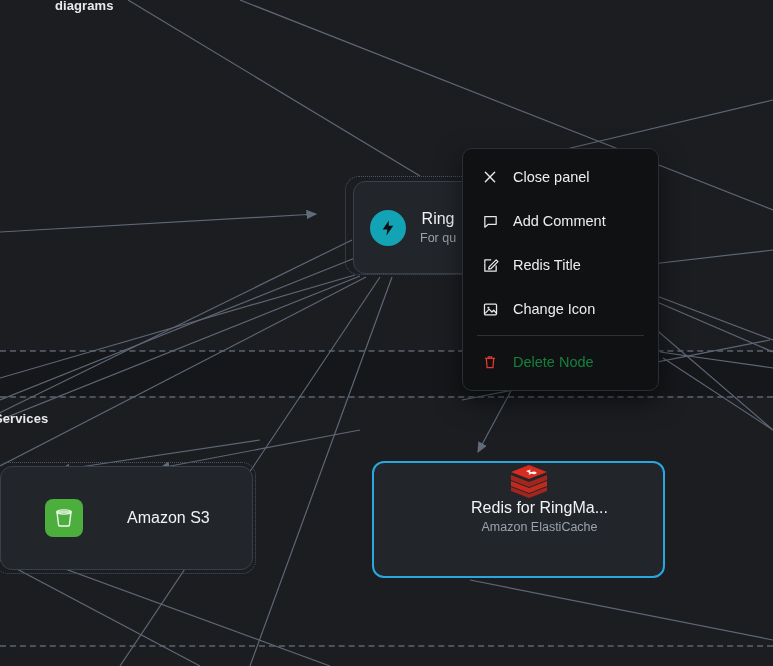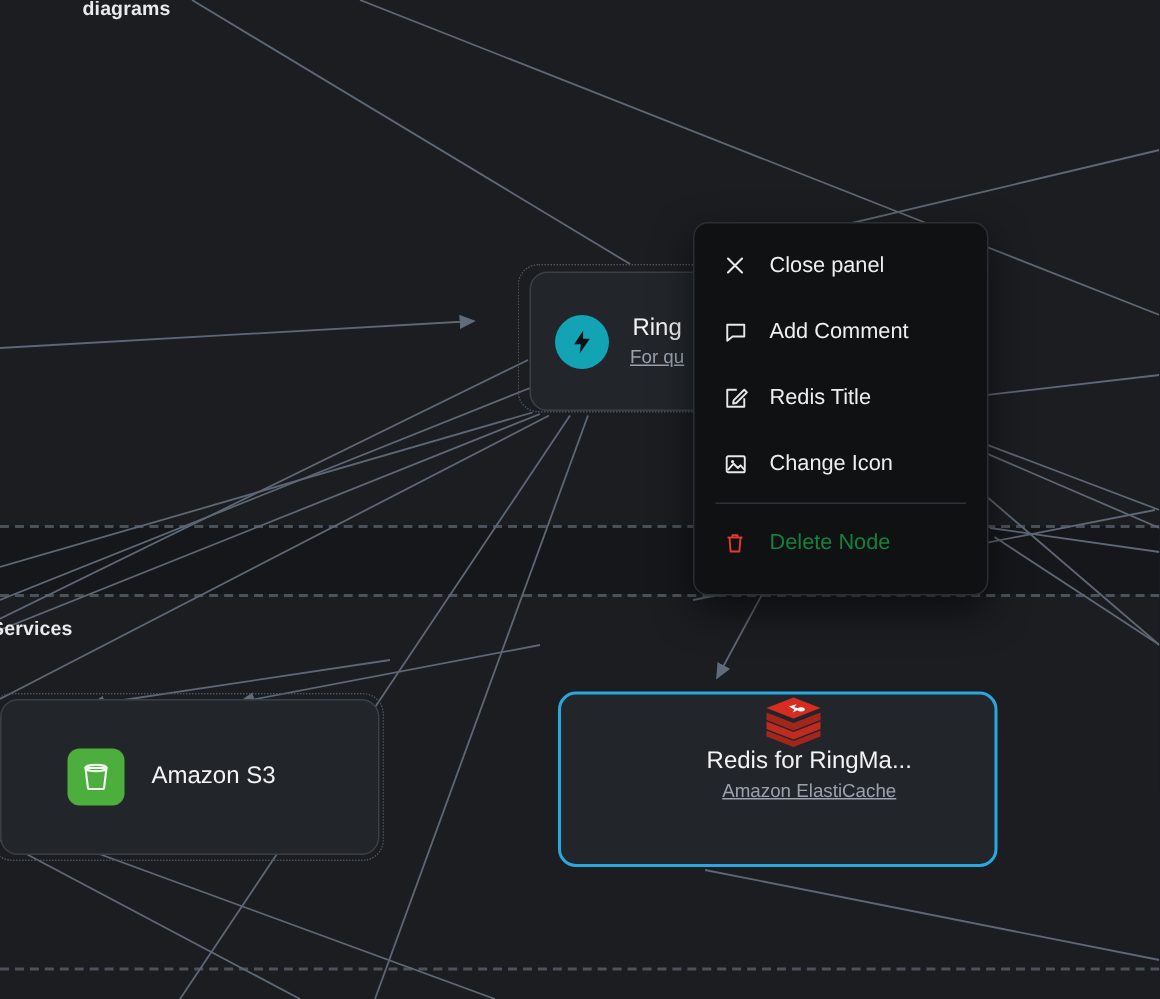--- a/index.html
+++ b/index.html
@@ -39,37 +39,38 @@
   }
   .node-outer {
     position: absolute;
     box-sizing: border-box;
     border: 1px dotted #4b5563;
     border-radius: 14px;
     background: transparent;
   }
   .node-text { display: flex; flex-direction: column; justify-content: center; text-align: center; }
   .node-title { color: #f1f3f5; font-size: 16px; white-space: nowrap; }
-  .node-sub { color: #9aa3ad; font-size: 12.5px; margin-top: 3px; white-space: nowrap; text-decoration: underline; }
+  .node-sub { color: #9aa3ad; font-size: 12.5px; margin-top: 3px; white-space: nowrap; }
 
   
   #node-ringmaster-outer { left: 345px; top: 176px; width: 265px; height: 99px; }
   #node-ringmaster {
     left: 353px; top: 181px; width: 262px; height: 93px;
     border: 1px solid #3a4049;
     padding-left: 16px;
   }
   #node-ringmaster .icon-wrap { margin-right: 14px; }
 
   
   #node-s3-outer { left: -6px; top: 462px; width: 262px; height: 112px; }
   #node-s3 {
     left: 0px; top: 466px; width: 253px; height: 104px;
     border: 1px solid #3a4049;
     padding-left: 44px;
+    gap: 26px;
   }
   #node-s3 .icon-wrap { margin-right: 18px; }
 
   
   #node-redis {
     left: 372px; top: 461px; width: 293px; height: 117px;
     border: 2px solid #29a8e0;
     padding-left: 42px;
     background: #22262b;
     flex-direction: column;
@@ -91,21 +92,21 @@
   .redis-icon { width: 42px; height: 36px; }
 
   
   #context-menu {
     position: absolute;
     left: 462px; top: 148px;
     width: 195px;
     background: #101113;
     border: 1px solid #2b2e33;
     border-radius: 10px;
-    padding: 6px 0 12px 0;
+    padding: 6px 0 6px 0;
     box-shadow: 0 10px 26px rgba(0,0,0,.55);
     z-index: 50;
   }
   .menu-item {
     display: flex;
     align-items: center;
     height: 44px;
     padding: 0 14px 0 16px;
     color: #eceef0;
     font-size: 14.5px;

